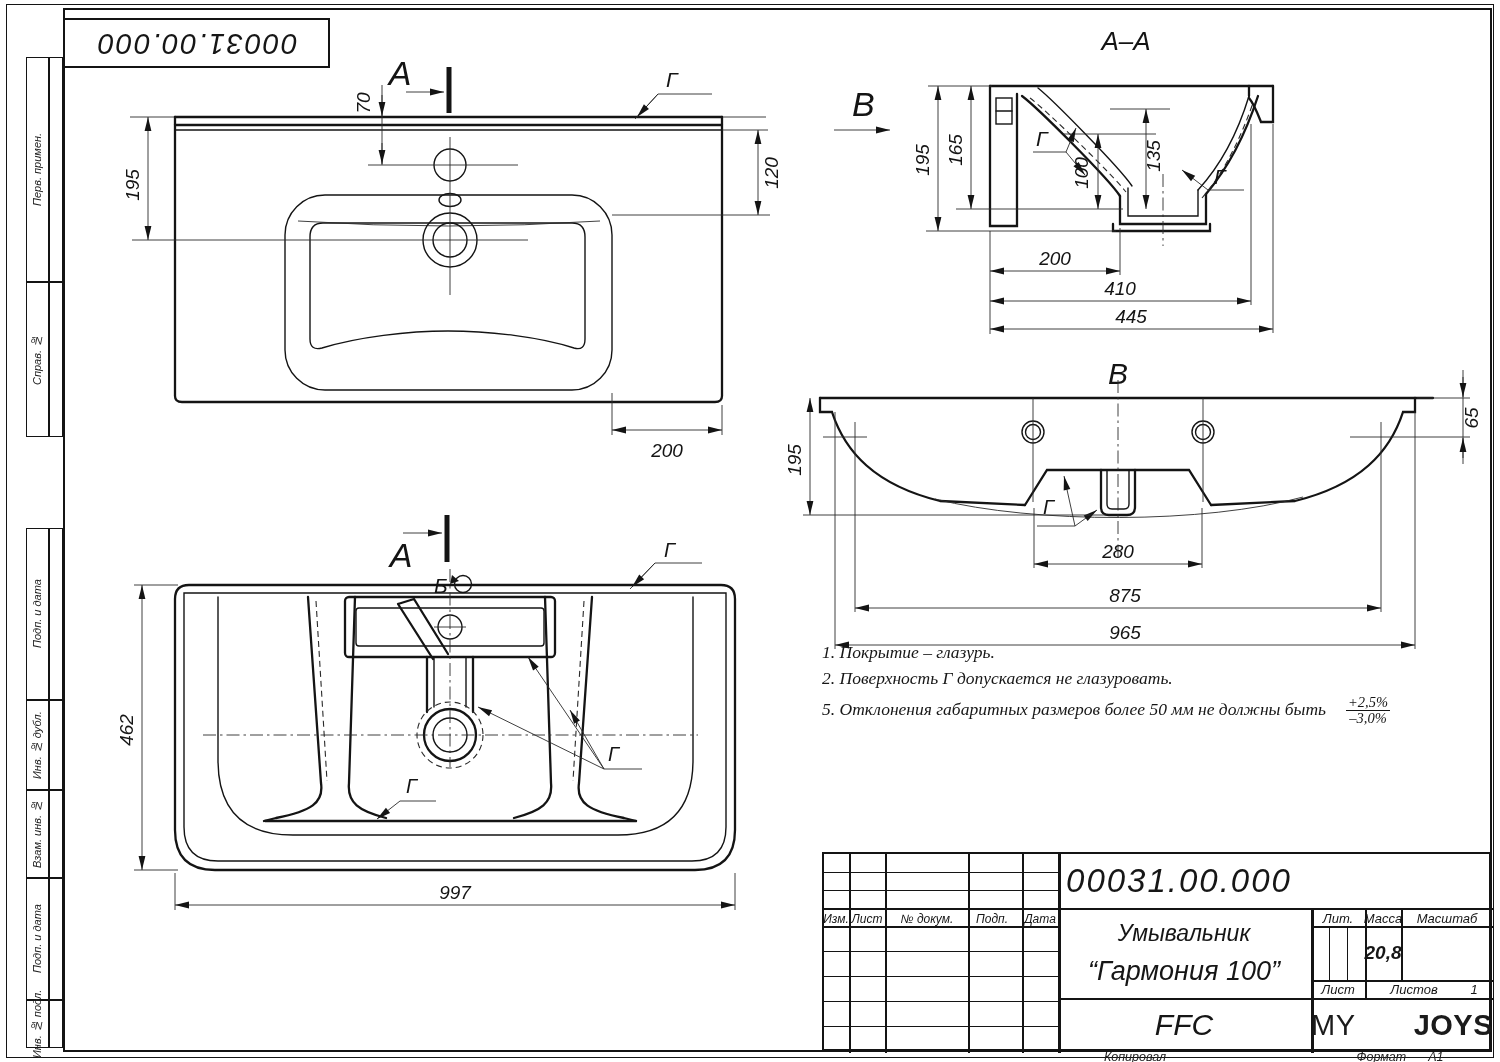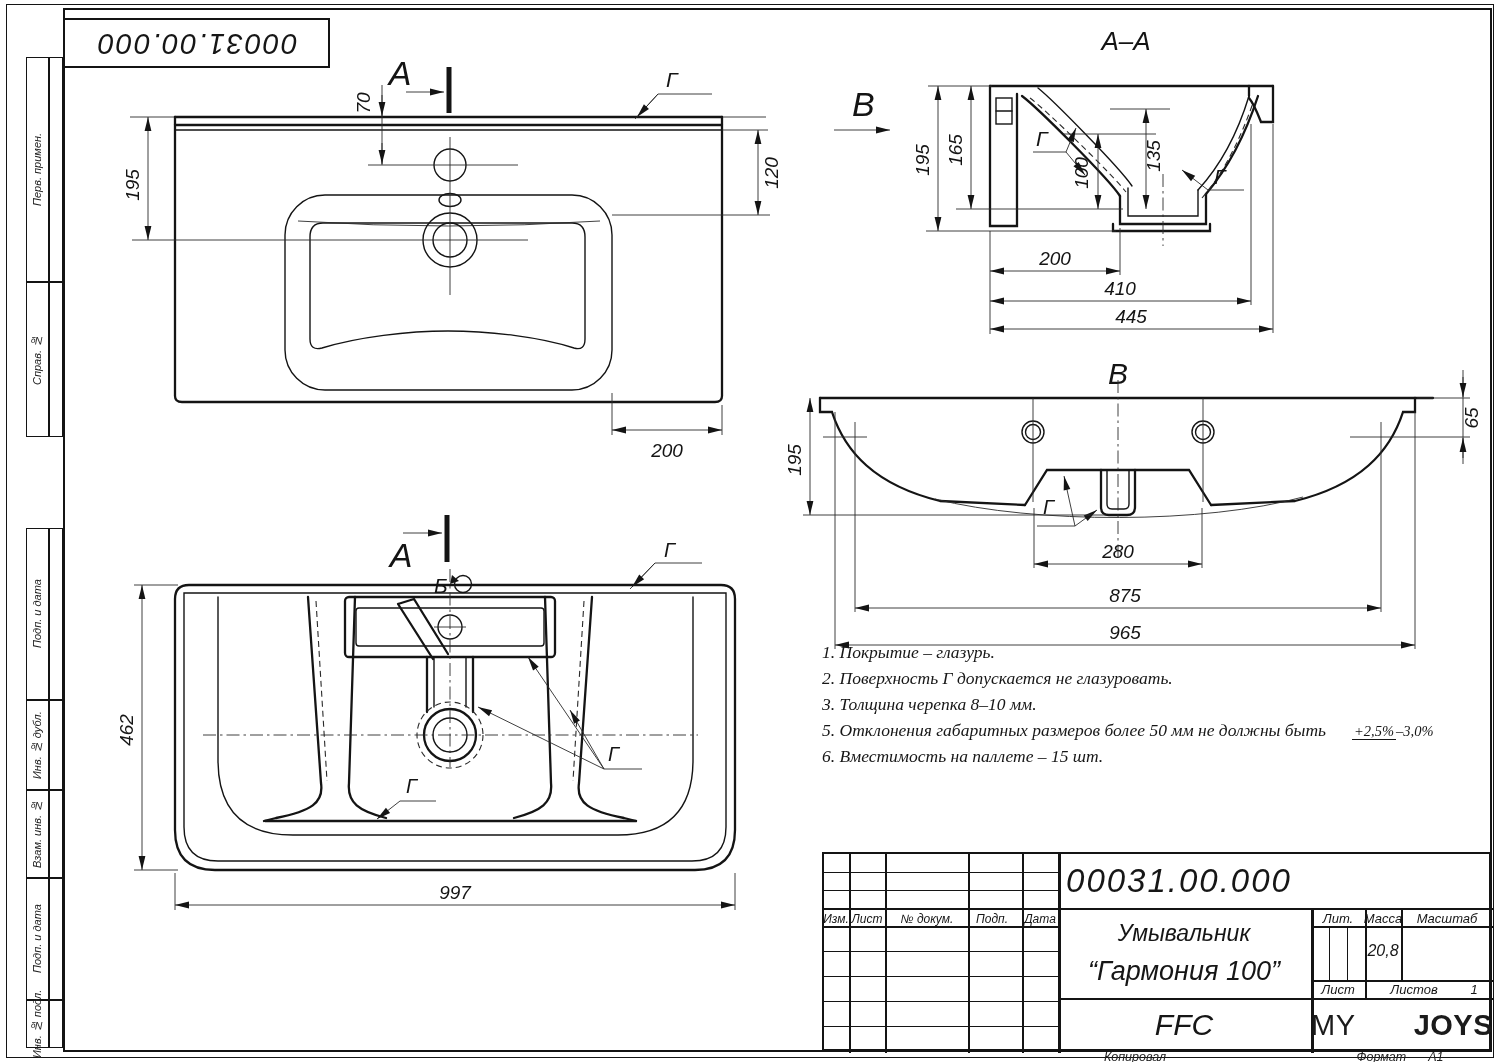--- a/index.html
+++ b/index.html
@@ -24,21 +24,21 @@
   .ttx{font-size:26px;}
   .s-thick{stroke:#141414;stroke-width:2.3;fill:none;stroke-linecap:round;}
   .s-med{stroke:#141414;stroke-width:1.4;fill:none;stroke-linecap:round;}
   .s-thin{stroke:#2a2a2a;stroke-width:0.9;fill:none;}
   .s-dash{stroke:#2a2a2a;stroke-width:1.1;fill:none;stroke-dasharray:6 4;}
   .s-cent{stroke:#2a2a2a;stroke-width:0.9;fill:none;stroke-dasharray:13 4 2.5 4;}
   .s-sec{stroke:#141414;stroke-width:5;fill:none;}
   
   #notes{position:absolute;left:822px;top:643px;width:668px;font-style:italic;font-size:17.5px;color:#161616;font-family:Liberation Serif, serif;}
   #notes .nline{margin-bottom:7px;line-height:19px;}
-  .frac{display:inline-flex;flex-direction:row;font-size:14.5px;line-height:15px;vertical-align:middle;margin-left:26px;text-align:center;}
+  .frac{display:inline-flex;flex-direction:column;font-size:14.5px;line-height:15px;vertical-align:middle;margin-left:20px;text-align:center;}
   .frac .ft{border-bottom:1.5px solid #141414;padding:0 2px;}
   
   #title-block{position:absolute;left:822px;top:852px;width:669px;height:199px;border:2.5px solid #141414;box-sizing:border-box;}
   .tbl{position:absolute;background:#141414;}
   .tb-text{position:absolute;font-style:italic;color:#161616;text-align:center;transform:translateX(-50%);white-space:nowrap;}
   #footer-copy{position:absolute;left:1040px;top:1050px;width:190px;text-align:center;font-style:italic;font-size:12.5px;color:#222;}
   #footer-format{position:absolute;left:1325px;top:1050px;width:150px;font-style:italic;font-size:12.5px;color:#222;display:flex;gap:22px;justify-content:center;}
   #logo{position:absolute;left:487px;top:144px;width:182px;height:55px;display:flex;align-items:center;justify-content:space-between;
         font-style:normal;font-size:29px;letter-spacing:0.5px;color:#1b1b1b;}
   #logo .lg-b{font-weight:800;}
@@ -325,26 +325,24 @@
     <text class="dtx" transform="rotate(-90 15 225)" x="15" y="225" text-anchor="middle">462</text>
     <line class="s-thin" x1="57" y1="368" x2="57" y2="405"></line>
     <line class="s-thin" x1="617" y1="368" x2="617" y2="405"></line>
     <line class="s-thin" x1="57" y1="400" x2="617" y2="400" marker-start="url(#bs)" marker-end="url(#be)"></line>
     <text class="dtx" x="337" y="394" text-anchor="middle">997</text>
   </svg>
 
   <div id="notes">
     <div class="nline">1. Покрытие – глазурь.</div>
     <div class="nline">2. Поверхность Г допускается не глазуровать.</div>
-    <div class="nline">3. Толщина черепка 8–10 мм.</div>
     <div class="nline"><span>5. Отклонения габаритных размеров более 50 мм не должны быть</span><span class="frac">
           <span class="ft">+2,5%</span>
           <span class="fb">–3,0%</span>
         </span></div>
-    <div class="nline">6. Вместимость на паллете – 15 шт.</div>
   </div>
 
   <div id="title-block">
 
     <div class="tbl" style="left:25px;top:0;width:1.5px;height:199px;"></div>
     <div class="tbl" style="left:61px;top:0;width:1.5px;height:199px;"></div>
     <div class="tbl" style="left:144px;top:0;width:1.5px;height:199px;"></div>
     <div class="tbl" style="left:198px;top:0;width:1.5px;height:199px;"></div>
     <div class="tbl" style="left:234px;top:0;width:2.5px;height:199px;"></div>
     <div class="tbl" style="left:487px;top:54px;width:2.5px;height:145px;"></div>
@@ -372,21 +370,21 @@
     <div class="tb-text" style="left:216px;top:58px;font-size:12px;">Дата</div>
 
     <div class="tb-text" style="left:355px;top:8px;font-size:33px;letter-spacing:2px;">00031.00.000</div>
 
     <div class="tb-text" style="left:360px;top:66px;font-size:23px;font-style:italic;">Умывальник</div>
     <div class="tb-text" style="left:360px;top:102px;font-size:27px;">“Гармония 100”</div>
 
     <div class="tb-text" style="left:514px;top:57px;font-size:13px;">Лит.</div>
     <div class="tb-text" style="left:559px;top:57px;font-size:13px;">Масса</div>
     <div class="tb-text" style="left:623px;top:57px;font-size:13px;">Масштаб</div>
-    <div class="tb-text" style="left:559px;top:88px;font-size:16px;">20,8</div>
+    <div class="tb-text" style="left:559px;top:88px;font-size:19px;font-weight:bold;">20,8</div>
 
     <div class="tb-text" style="left:514px;top:128px;font-size:13px;">Лист</div>
     <div class="tb-text" style="left:590px;top:128px;font-size:13px;">Листов</div>
     <div class="tb-text" style="left:650px;top:128px;font-size:13px;">1</div>
 
     <div class="tb-text" style="left:360px;top:154px;font-size:30px;">FFC</div>
 
     <div id="logo">
       <span>MY</span>
         <span class="lg-b">JOYS</span>

